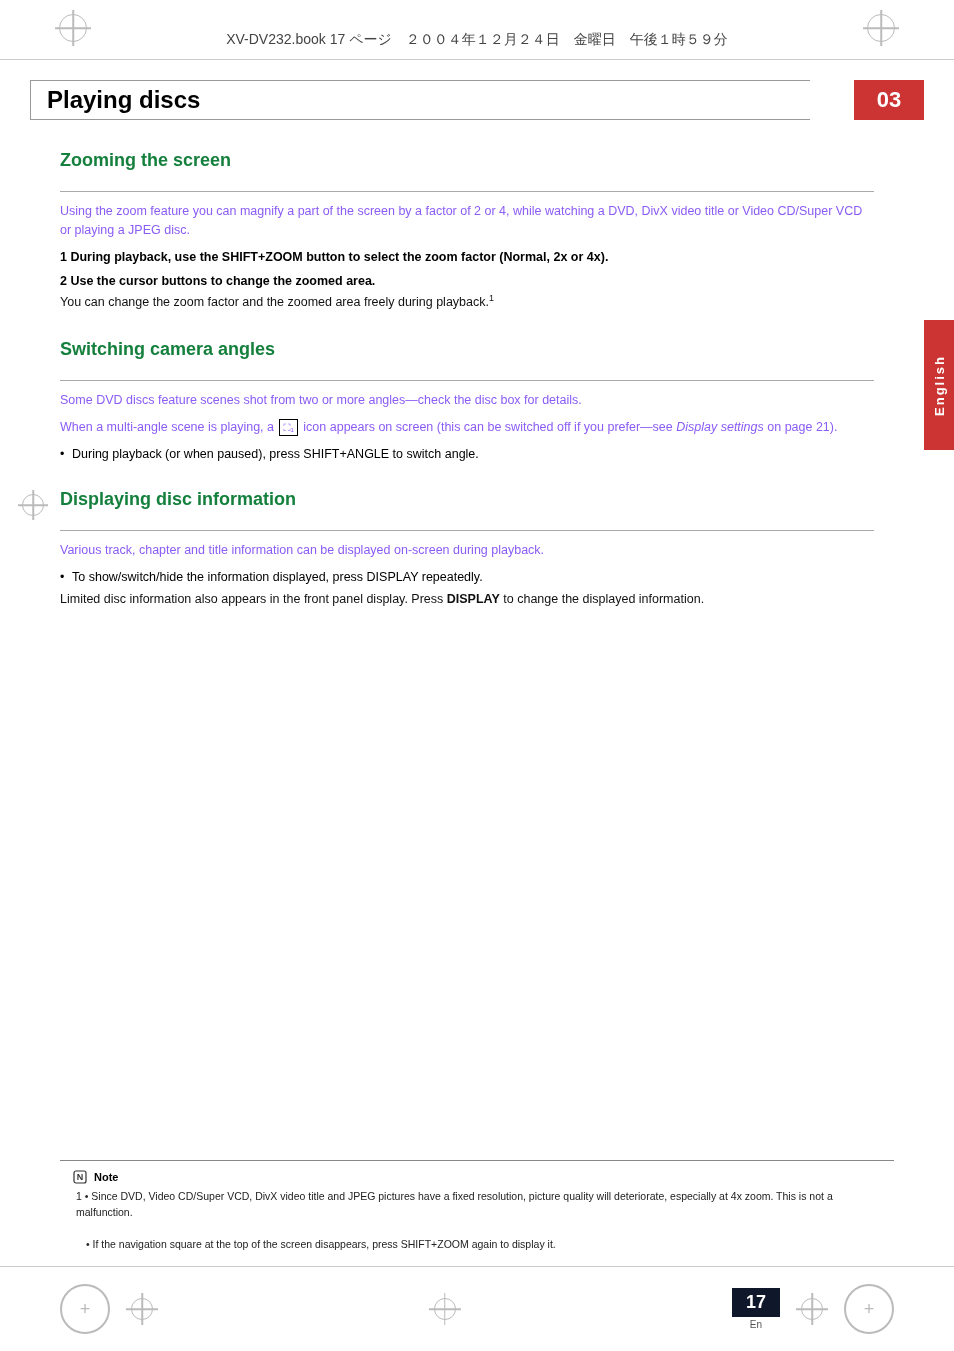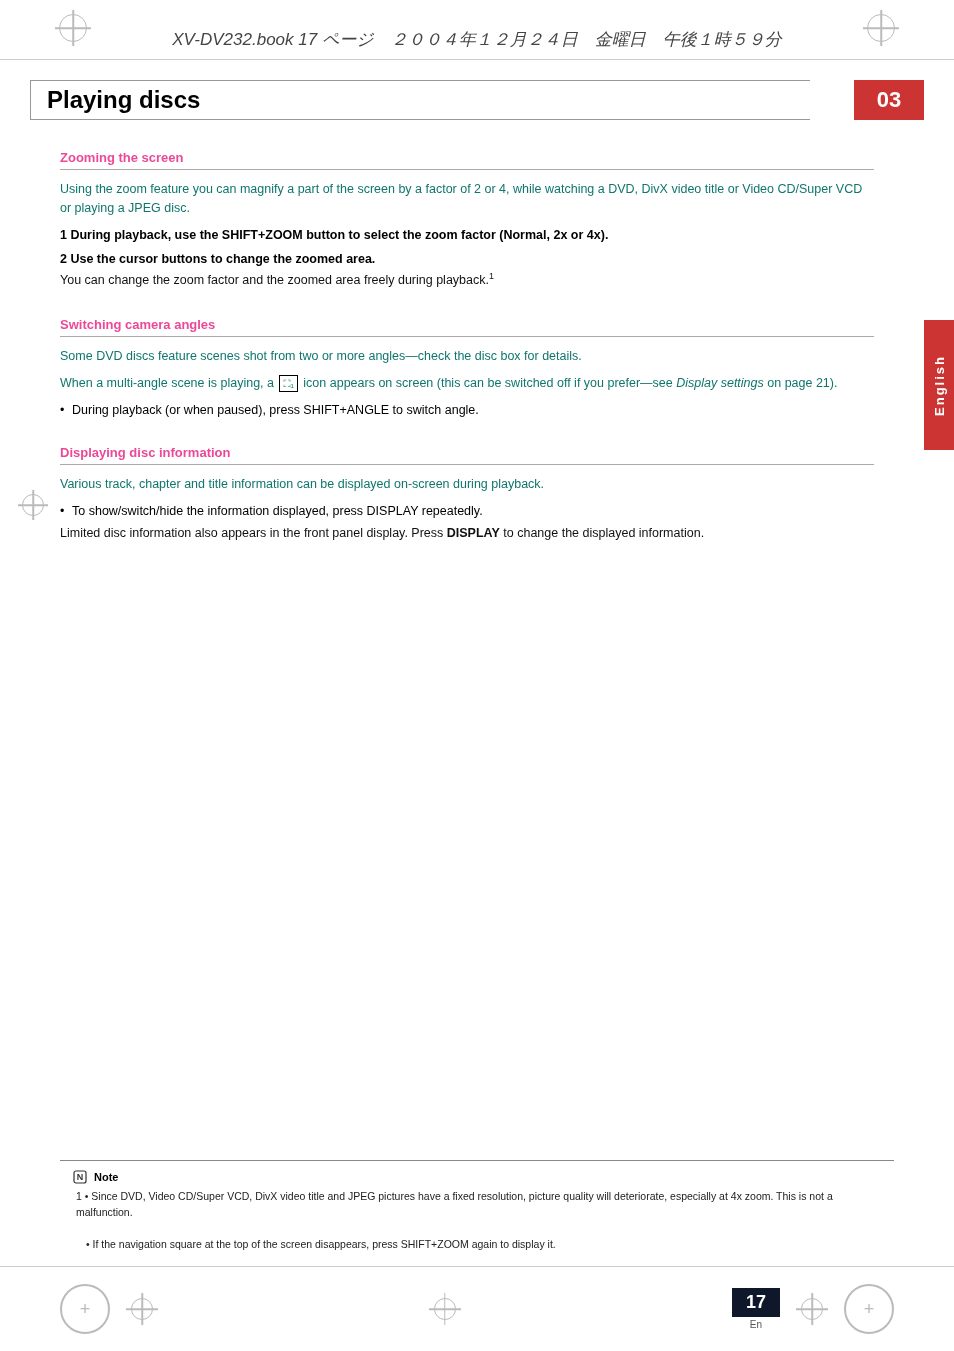--- a/index.html
+++ b/index.html
@@ -28,24 +28,23 @@
       position: relative;
       border-bottom: 1px solid #ccc;
       display: flex;
       align-items: center;
       padding: 0 30px;
     }
 
     .file-info {
       width: 100%;
       text-align: center;
-      font-size: 17px;
+      font-size: 14px;
       color: #444;
       margin-top: 20px;
-      font-style: italic;
     }
 
     
     .chapter-header {
       display: flex;
       align-items: stretch;
       margin: 20px 30px 0 30px;
       height: 40px;
     }
 
@@ -101,33 +100,33 @@
       padding: 20px 80px 20px 60px;
       margin-top: 10px;
     }
 
     
     .section {
       margin-bottom: 28px;
     }
 
     .section-title {
-      font-size: 13px;
-      font-weight: bold;
-      color: #ec4899;
+      font-size: 18px;
+      font-weight: bold;
+      color: #15803d;
       border-bottom: 1.5px solid #aaa;
-      padding-bottom: 4px;
+      padding-bottom: 20px;
       margin-bottom: 10px;
     }
 
     .section-intro {
       font-size: 12.5px;
       line-height: 1.5;
       margin-bottom: 10px;
-      color: #0f766e;
+      color: #8b5cf6;
     }
 
     .step {
       margin-bottom: 10px;
     }
 
     .step-heading {
       font-size: 12.5px;
       font-weight: bold;
       margin-bottom: 4px;

